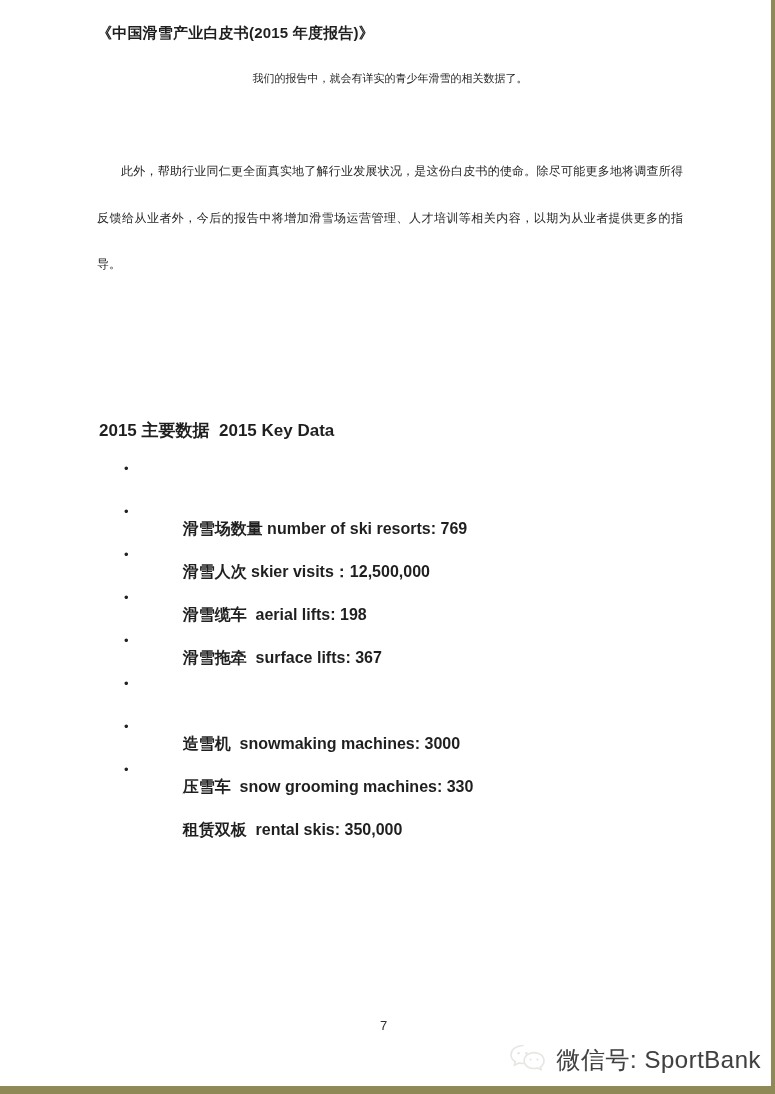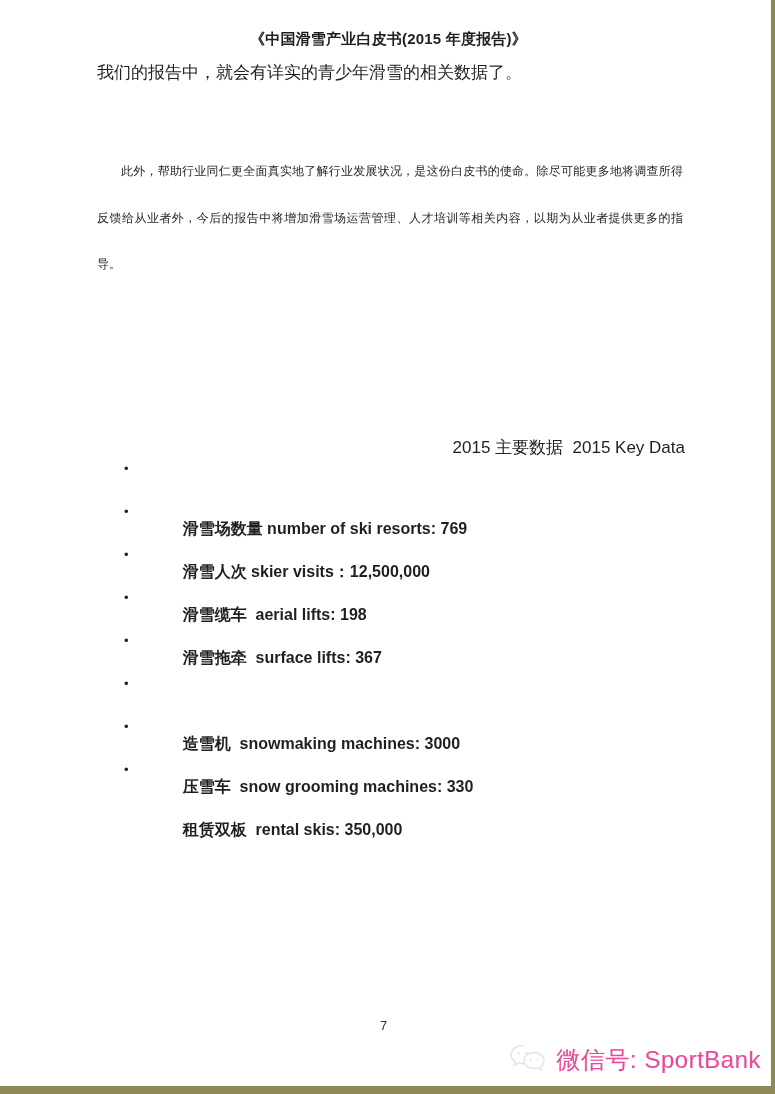--- a/index.html
+++ b/index.html
@@ -23,58 +23,58 @@
     width: 5px; height: 100%;
     border-left: 1px solid #fdfbe8;
   }
   .edge-bottom {
     position: absolute;
     left: 0; bottom: 0;
     width: 100%; height: 8px;
   }
   .doc-header {
     position: absolute;
-    top: 30px;
+    top: 24px;
     left: 97px;
     width: 583px;
-    text-align: center;
+    text-align: left;
     font-size: 15px;
     font-weight: bold;
     letter-spacing: 0.2px;
     white-space: pre-wrap;
   }
   .para-1 {
     position: absolute;
-    top: 60px;
+    top: 66px;
     left: 97px;
     width: 586px;
-    font-size: 17px;
+    font-size: 11px;
     line-height: 25px;
     white-space: pre-wrap;
+    text-align: center;
   }
   .para-2 {
     position: absolute;
     top: 148px;
     left: 97px;
     width: 586px;
     font-size: 12px;
     line-height: 46.5px;
     text-align: justify;
     text-indent: 2em;
     white-space: pre-wrap;
   }
   .section-heading {
     position: absolute;
-    top: 436px;
+    top: 419px;
     left: 99px;
     width: 586px;
     font-size: 17px;
-    font-weight: normal;
+    font-weight: bold;
     white-space: pre-wrap;
-    text-align: right;
   }
   .key-data-list {
     position: absolute;
     top: 454px;
     left: 120px;
     width: 560px;
     list-style: none;
   }
   .key-data-list li {
     position: relative;
@@ -109,21 +109,21 @@
     position: absolute;
     right: 14px;
     bottom: 16px;
     display: flex;
     align-items: center;
     gap: 9px;
     user-select: none;
   }
   .watermark-text {
     font-size: 24px;
-    color: #ec4899;
+    color: #404040;
     letter-spacing: 0.5px;
     text-shadow: 1px 1px 0 #ffffff, -0.5px -0.5px 0 #d8d8d4;
     white-space: pre-wrap;
   }
   .wechat-icon { display: block; }
 </style>
 </head>
 <body>
 
 <div class="page">

